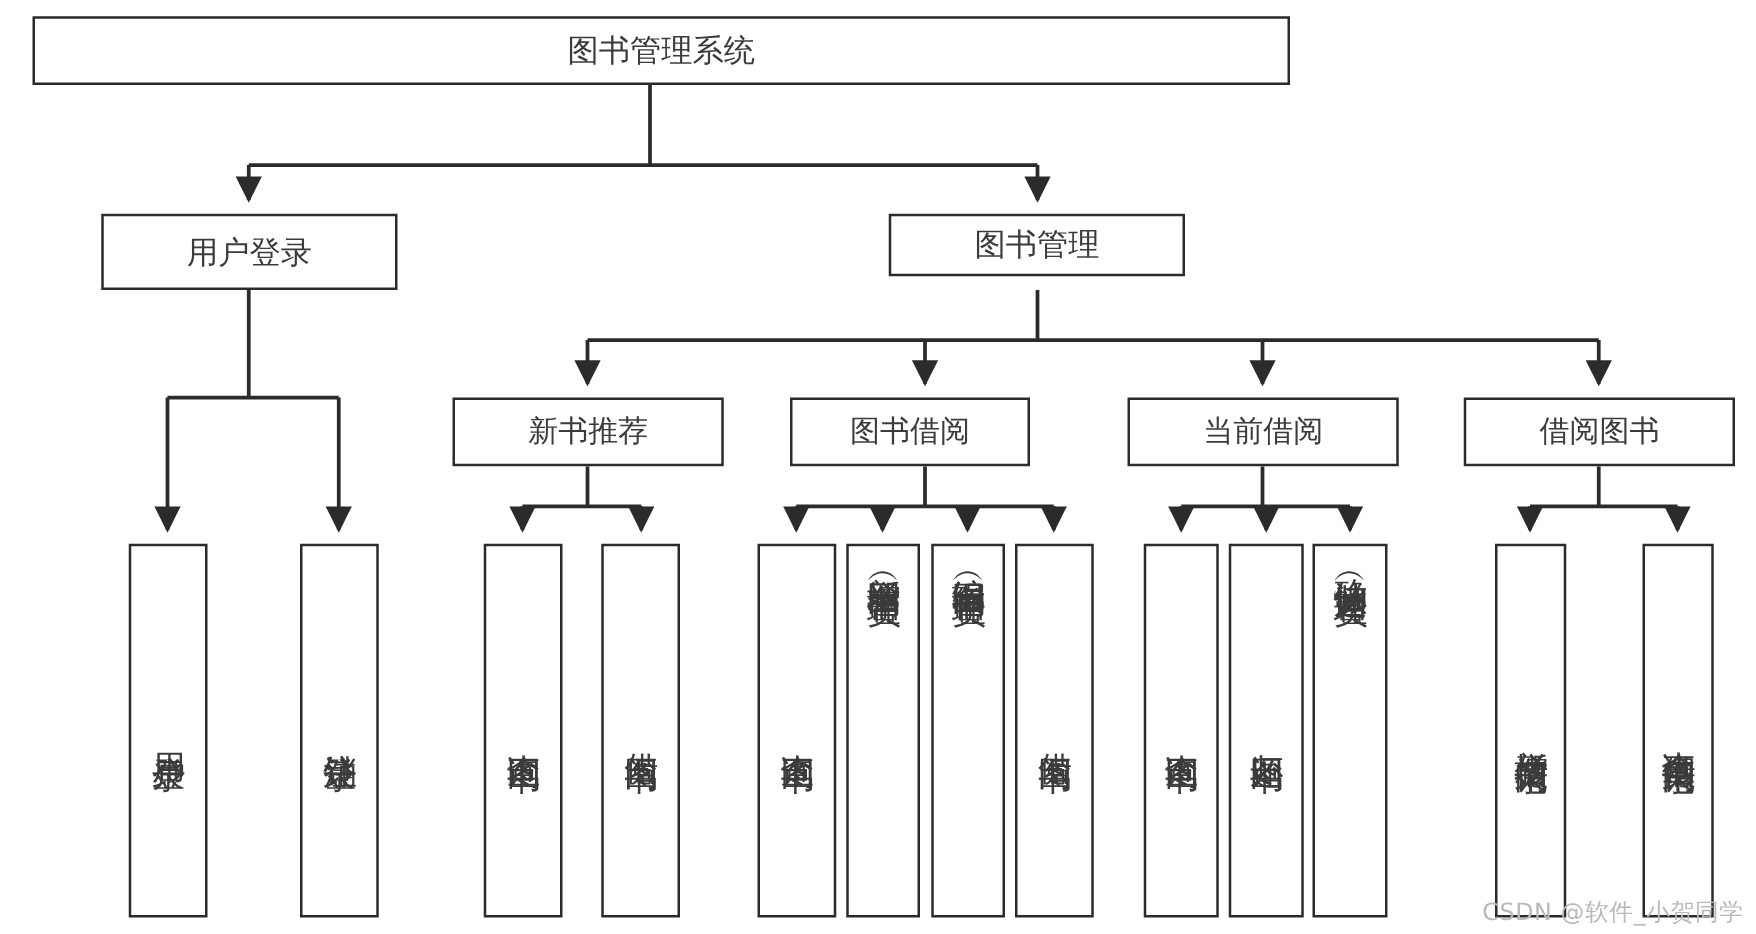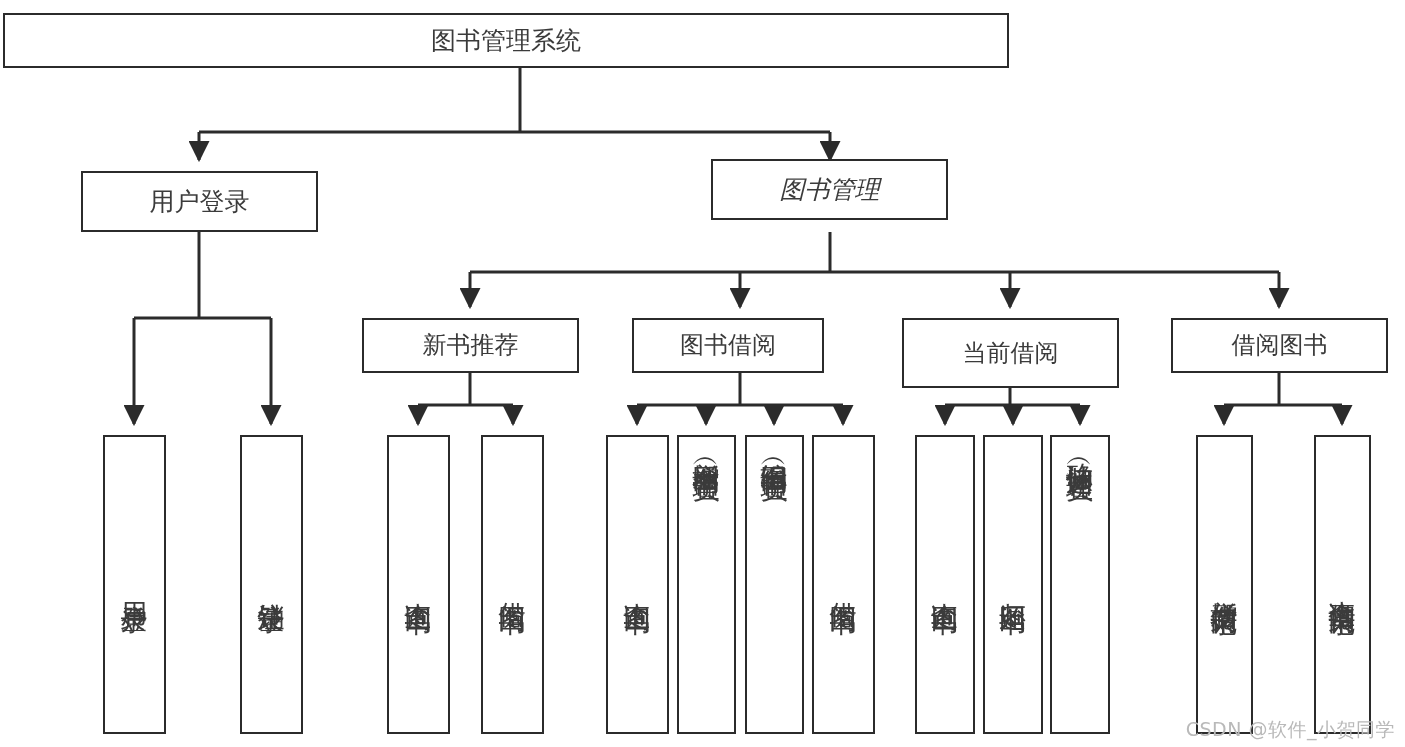--- a/index.html
+++ b/index.html
@@ -124,38 +124,38 @@
       <path d="M 1013 405 L 1013 424" marker-end="url(#arrow)"></path>
       <path d="M 1080 405 L 1080 424" marker-end="url(#arrow)"></path>
 
       <path d="M 1279 373 L 1279 405"></path>
       <path d="M 1224 405 L 1342 405"></path>
       <path d="M 1224 405 L 1224 424" marker-end="url(#arrow)"></path>
       <path d="M 1342 405 L 1342 424" marker-end="url(#arrow)"></path>
     </g>
   </svg>
 
-  <div class="node root" style="left:3px; top:13px; width:1006px; height:55px;">
+  <div class="node root" style="left:26px; top:13px; width:1006px; height:55px;">
     <span class="label">图书管理系统</span>
   </div>
 
   <div class="node l2" style="left:81px; top:171px; width:237px; height:61px;">
     <span class="label">用户登录</span>
   </div>
-  <div class="node l2" style="left:711px; top:159px; width:237px; height:61px;font-style:italic;">
+  <div class="node l2" style="left:711px; top:171px; width:237px; height:50px;">
     <span class="label">图书管理</span>
   </div>
 
   <div class="node l3" style="left:362px; top:318px; width:217px; height:55px;">
     <span class="label">新书推荐</span>
   </div>
   <div class="node l3" style="left:632px; top:318px; width:192px; height:55px;">
     <span class="label">图书借阅</span>
   </div>
-  <div class="node l3" style="left:902px; top:318px; width:217px; height:70px;">
+  <div class="node l3" style="left:902px; top:318px; width:217px; height:55px;">
     <span class="label">当前借阅</span>
   </div>
   <div class="node l3" style="left:1171px; top:318px; width:217px; height:55px;">
     <span class="label">借阅图书</span>
   </div>
 
   <div class="node leaf mid" style="left:103px; top:435px; width:63px; height:299px;">
     <span class="label">用户登录</span>
   </div>
   <div class="node leaf mid" style="left:240px; top:435px; width:63px; height:299px;">

